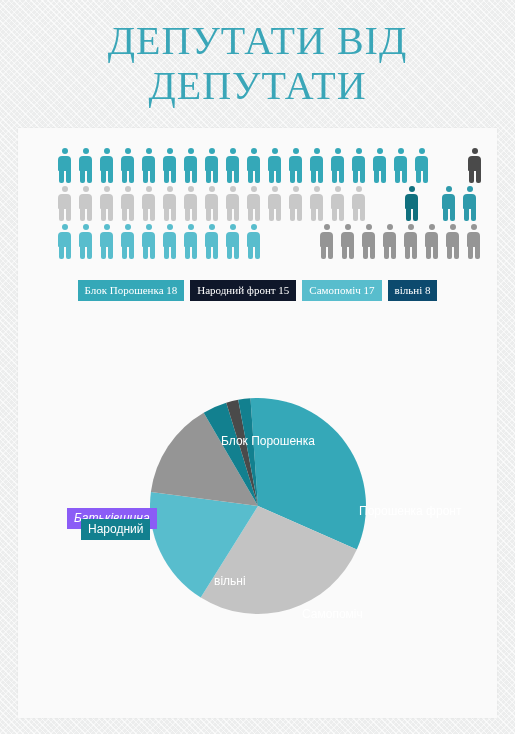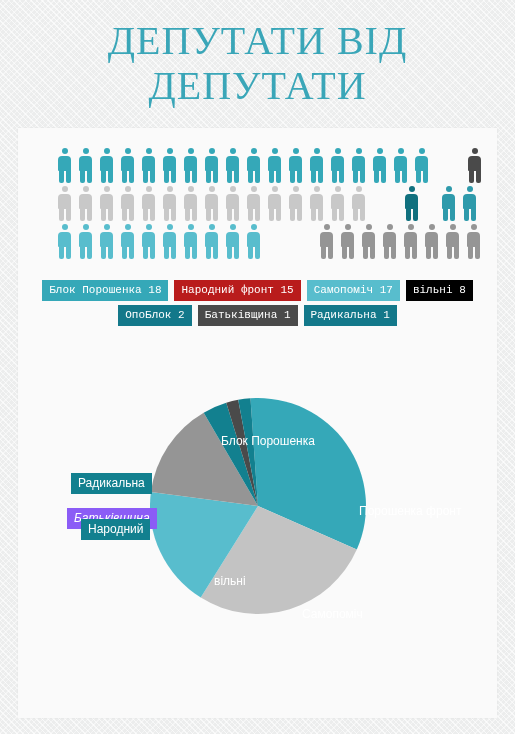--- a/index.html
+++ b/index.html
@@ -104,21 +104,21 @@
     justify-content: center;
     gap: 6px;
     margin-bottom: 4px;
   }
   .chip {
     color: #ffffff;
     font-size: 11px;
     line-height: 14px;
     padding: 3px 7px 4px 7px;
     white-space: nowrap;
-    font-family: Liberation Mono, monospace;
+    font-family: Liberation Serif, serif;
   }
 
   
   .pie-area {
     position: absolute;
     left: 0;
     top: 218px;
     width: 479px;
     height: 340px;
   }
@@ -507,28 +507,23 @@
             <span class="leg-l"></span>
             <span class="leg-r"></span>
           </div>
         </div>
       </div>
     </div>
 
   <div class="legend">
     <div class="legend-row" id="legend-row-1">
         <span class="chip" style="background: rgb(53, 168, 184);">Блок Порошенка 18</span>
-        <span class="chip" style="background: #b91c1c;">Народний фронт 15</span>
+        <span class="chip" style="background: #0f172a;">Народний фронт 15</span>
         <span class="chip" style="background: rgb(88, 189, 205);">Самопоміч 17</span>
-        <span class="chip" style="background: #000000;">вільні 8</span>
-      </div>
-    <div class="legend-row" id="legend-row-2">
-        <span class="chip" style="background: rgb(19, 120, 138);">ОпоБлок 2</span>
-        <span class="chip" style="background: rgb(74, 74, 74);">Батьківщина 1</span>
-        <span class="chip" style="background: rgb(19, 120, 138);">Радикальна 1</span>
+        <span class="chip" style="background: #0c4a6e;">вільні 8</span>
       </div>
   </div>
 
   <div class="pie-area">
     <svg class="pie-svg" width="216" height="320" viewBox="0 0 216 320">
       <g>
 
         <path fill="#35a8b8" d="M108,160 L100.47,52.26 A108,108 0 0,1 206.80,203.61 Z"></path>
 
         <path fill="#c3c3c3" d="M108,160 L206.80,203.61 A108,108 0 0,1 50.77,251.59 Z" transform="rotate(0)"></path>
@@ -543,18 +538,17 @@
 
         <path fill="#12808f" d="M108,160 L88.23,53.82 A108,108 0 0,1 100.47,52.26 Z"></path>
       </g>
     </svg>
 
     <span class="pie-label" style="left:203px; top:88px;">Блок Порошенка</span>
     <span class="pie-label" style="left:341px; top:158px;">Порошенка фронт</span>
     <span class="pie-label" style="left:284px; top:261px;">Самопоміч</span>
     <span class="pie-label" style="left:196px; top:228px;">вільні</span>
 
-    <span class="side-label" style="left:53px; top:127px; background:#12808f;">Радикальна</span>
     <span class="side-label" style="left:49px; top:162px; background:#8b5cf6;font-style:italic;">Батьківщина</span>
     <span class="side-label" style="left:63px; top:173px; background:#12808f;">Народний</span>
   </div>
 
 </div>
 
 </body></html>

